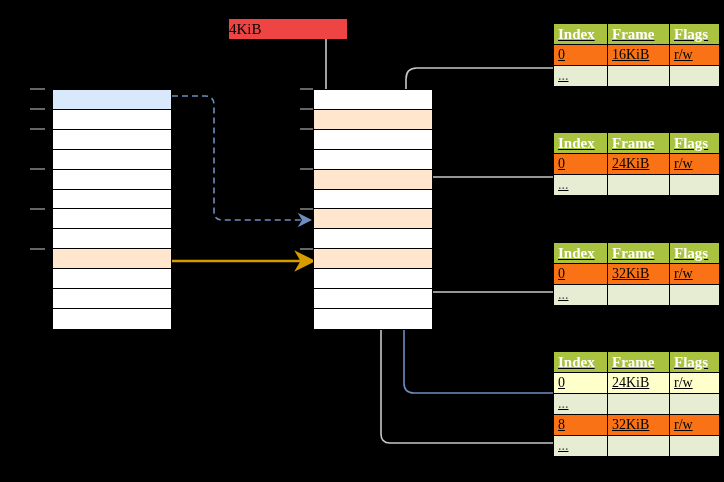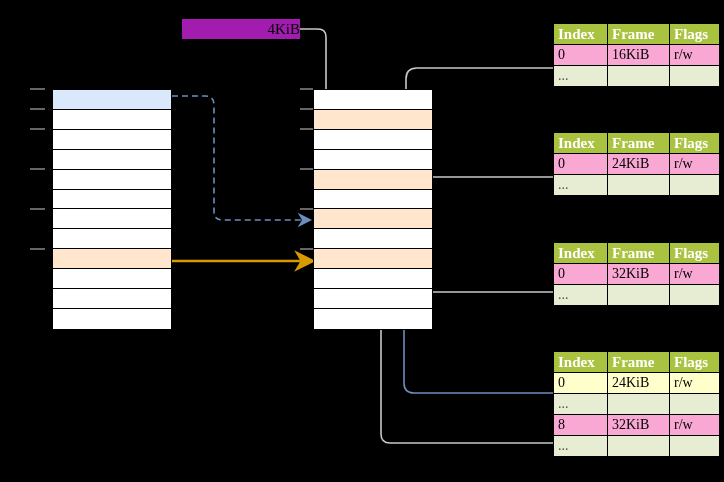--- a/index.html
+++ b/index.html
@@ -20,35 +20,37 @@
     background:#fff;
     width:100%;
   }
   .col .cell:last-child{border-bottom:none;}
   .cell.hl-blue{background:#dae8fc;}
   .cell.hl-peach{background:#ffe6cc;}
 
   
   .kib-label{
     position:absolute;
-    background:#a21caf;
+    background:#ef4444;
     color:#000;
     font-size:15px;
     line-height:20px;
-    text-align:right;
+    text-align:left;
     box-sizing:border-box;
+    margin-left:47px;
   }
 
   
   .ftable{
     position:absolute;
     border-collapse:collapse;
-    background:#f9a8d4;
+    background:#f97316;
     border:1px solid #000;
     font-size:14px;
+    text-decoration:underline;
   }
   .ftable th,.ftable td{
     border:1px solid #000;
     padding:0 4px;
     height:21px;
     box-sizing:border-box;
     font-weight:normal;
     text-align:left;
     white-space:nowrap;
   }

